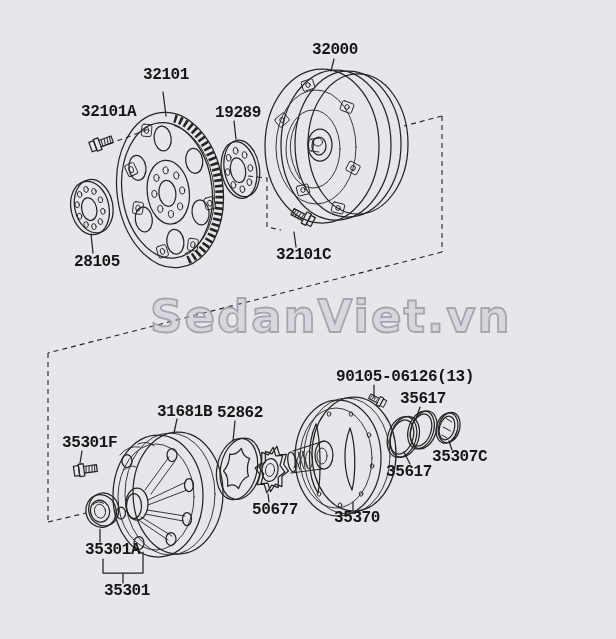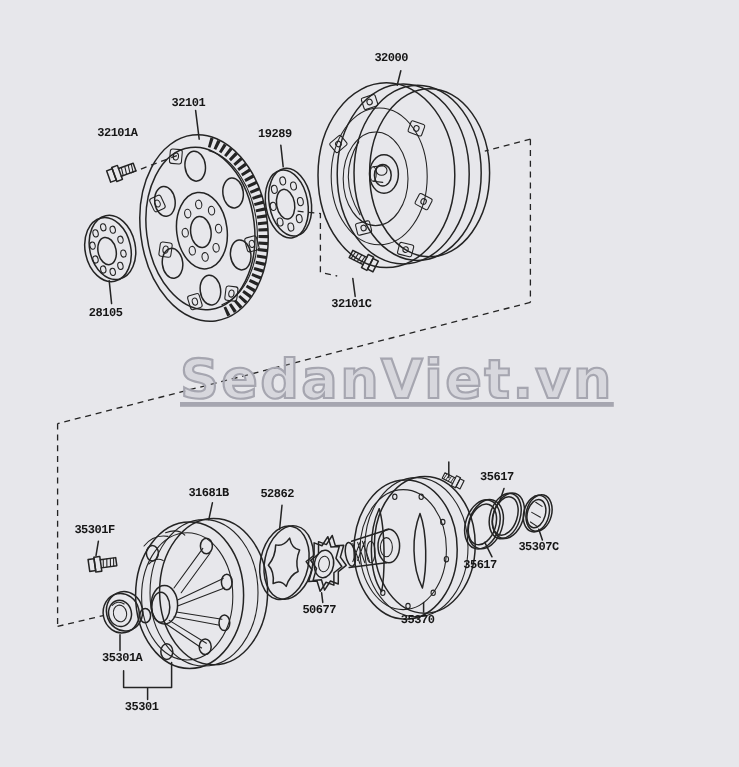--- a/index.html
+++ b/index.html
@@ -5,31 +5,30 @@
   html,body{margin:0;padding:0;background:#e7e7eb;}
   #stage{position:relative;width:616px;height:639px;background:#e7e7eb;overflow:hidden;}
   #stage svg{position:absolute;left:0;top:0;}
   .ln{fill:none;stroke:#242424;stroke-width:1.25;stroke-linecap:round;stroke-linejoin:round;}
   .thin{stroke-width:0.9;}
   .dash{fill:none;stroke:#242424;stroke-width:1.1;stroke-dasharray:5 4;stroke-linecap:butt;}
   .teeth{fill:none;stroke:#242424;stroke-width:8;stroke-dasharray:2.6 3;}
   .part-label{
     position:absolute;
     font-family:"Liberation Mono","DejaVu Sans Mono",monospace;
-    font-weight:700;font-size:10px;line-height:14px;
+    font-weight:700;font-size:16px;line-height:14px;
     color:#161616;white-space:nowrap;letter-spacing:-0.4px;
   }
   .watermark{
     position:absolute;left:150px;top:293px;
     font-family:"DejaVu Sans","Liberation Sans",sans-serif;
     font-weight:700;font-size:45px;line-height:48px;letter-spacing:2px;
     color:rgba(175,175,185,0.28);
     -webkit-text-stroke:1.8px #a6a6b0;
     white-space:nowrap;
-    text-decoration:underline;
   }
 </style>
 </head>
 <body>
 
 <div id="stage">
 
 <svg width="616" height="639" viewBox="0 0 616 639">
   <defs>
     <g id="bolt">
@@ -287,26 +286,27 @@
     <path d="M449,441 L452,450"></path>
     <path d="M268,494 L269,502"></path>
     <path d="M353,502 L353,510"></path>
     <path d="M100,542 L100,529"></path>
     <path d="M103,559 L103,573 L143,573 L143,552 M123,573 L123,583"></path>
   </g>
 </svg>
 
   <div class="watermark">SedanViet.vn</div>
 
-  <div class="part-label" style="left:143px;top:80px">32101</div>
+  <div class="part-label" style="left:143px;top:68px">32101</div>
   <div class="part-label" style="left:81px;top:105px">32101A</div>
   <div class="part-label" style="left:215px;top:106px">19289</div>
   <div class="part-label" style="left:312px;top:43px">32000</div>
   <div class="part-label" style="left:74px;top:255px">28105</div>
   <div class="part-label" style="left:276px;top:248px">32101C</div>
+  <div class="part-label" style="left:336px;top:370px">90105-06126(13)</div>
   <div class="part-label" style="left:400px;top:392px">35617</div>
   <div class="part-label" style="left:157px;top:405px">31681B</div>
   <div class="part-label" style="left:217px;top:406px">52862</div>
   <div class="part-label" style="left:62px;top:436px">35301F</div>
   <div class="part-label" style="left:432px;top:450px">35307C</div>
   <div class="part-label" style="left:386px;top:465px">35617</div>
   <div class="part-label" style="left:252px;top:503px">50677</div>
   <div class="part-label" style="left:334px;top:511px">35370</div>
   <div class="part-label" style="left:85px;top:543px">35301A</div>
   <div class="part-label" style="left:104px;top:584px">35301</div>

